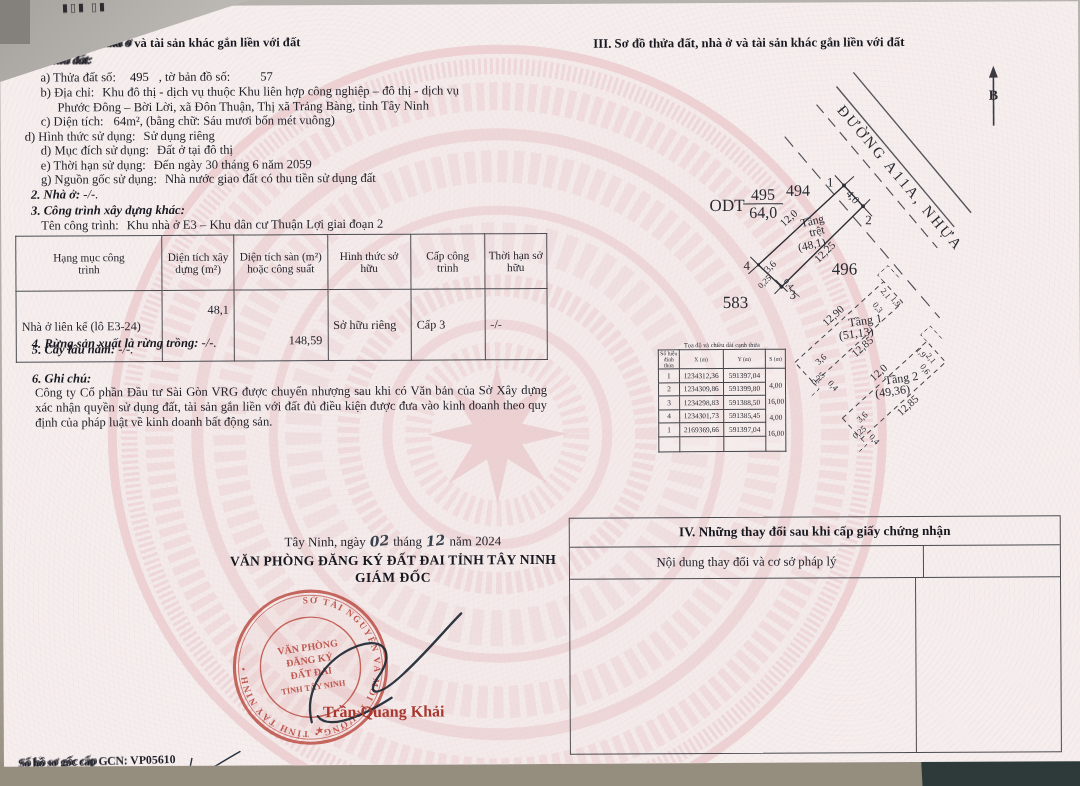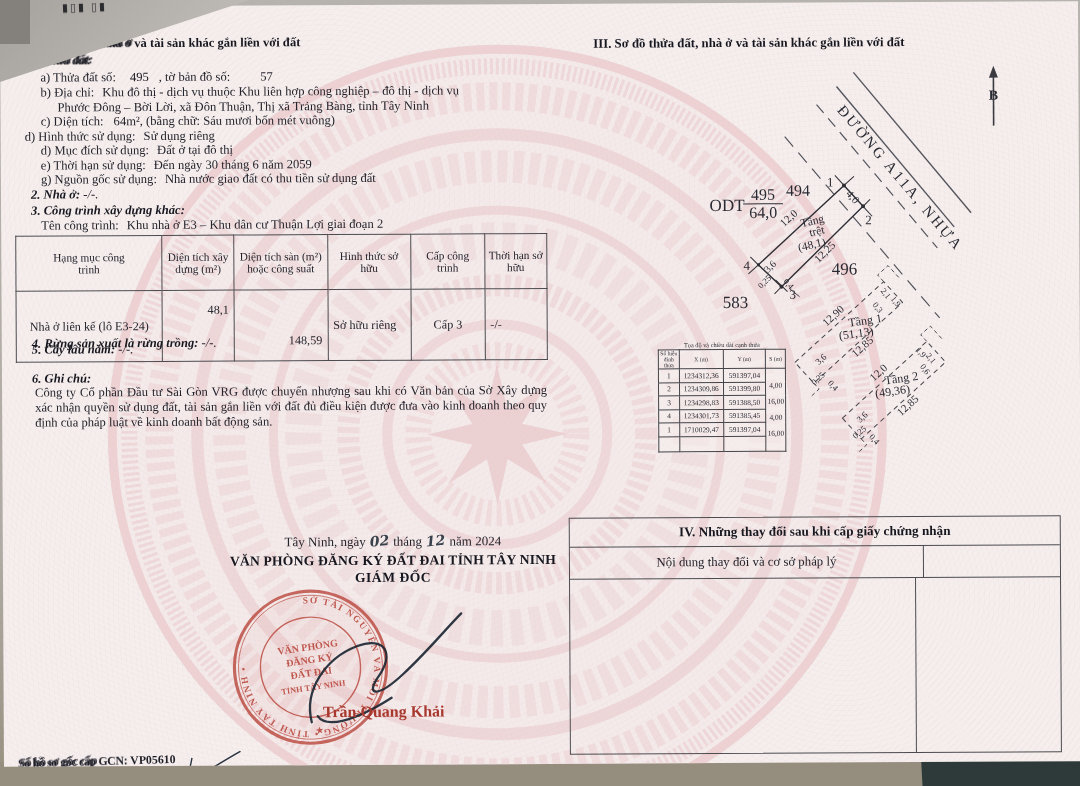--- a/index.html
+++ b/index.html
@@ -32,25 +32,25 @@
   .garb .g2{position:absolute;left:1.6px;top:-1.1px;opacity:.85;}
   .sp14{margin-left:14px;} .sp10{margin-left:10px;} .sp40{margin-left:30px;} .sp8{margin-left:8px;}
   .note{position:absolute;left:33px;top:379px;width:512px;font-size:12.6px;line-height:14.8px;
         color:#23232b;text-align:justify;z-index:3;}
   table.ctable{position:absolute;left:14px;top:229px;width:532px;border-collapse:collapse;z-index:3;}
   table.ctable th,table.ctable td{border:1px solid #4c4c50;color:#23232b;}
   table.ctable th{font-size:11.3px;font-weight:normal;height:52px;padding:1px 2px;}
   table.ctable th span{display:inline-block;}
   table.ctable td{font-size:12.2px;height:46px;padding:12px 5px;}
   .cw0{width:150px}.cw1{width:70px}.cw2{width:92px}.cw3{width:82px}.cw4{width:72px}.cw5{width:60px}
-  .td-item{vertical-align:middle;text-align:center;}
+  .td-item{vertical-align:middle;text-align:left;}
   .td-area{vertical-align:top;text-align:right;padding-right:10px;}
   .td-floor{vertical-align:bottom;text-align:right;padding-right:4px;}
   .td-own{vertical-align:middle;text-align:left;}
-  .td-grade{vertical-align:middle;text-align:center;}
+  .td-grade{vertical-align:middle;text-align:left;}
   .td-term{vertical-align:middle;text-align:left;}
   .sigblock{position:absolute;left:225px;top:528px;width:330px;text-align:center;z-index:3;}
   .dateline{font-size:13px;color:#23232b;}
   .hand{font-family:"DejaVu Serif",serif;font-style:italic;font-weight:600;color:#39424c;
         display:inline-block;transform:rotate(-5deg);font-size:14px;margin:0 4px;}
   .office{font-size:13.6px;font-weight:bold;color:#17171f;margin-top:3px;letter-spacing:.2px;}
   .gdoc{font-size:13.6px;font-weight:bold;color:#17171f;margin-top:1px;letter-spacing:.5px;}
   .signer{position:absolute;left:300px;top:698px;width:160px;text-align:center;
         font-size:16px;font-weight:bold;color:#a8372e;z-index:4;}
   .stampsvg{position:absolute;left:222px;top:577px;width:170px;height:170px;z-index:3;
@@ -312,21 +312,21 @@
               <td>1234298,83</td>
               <td>591388,50</td>
             </tr>
         <tr>
               <td>4</td>
               <td>1234301,73</td>
               <td>591385,45</td>
             </tr>
         <tr>
               <td>1</td>
-              <td>1710029,47</td>
+              <td>2169369,66</td>
               <td>591397,04</td>
             </tr>
         <tr>
               <td style="height:14px"></td>
               <td></td>
               <td></td>
             </tr>
       </tbody>
         </table>
     </div>

